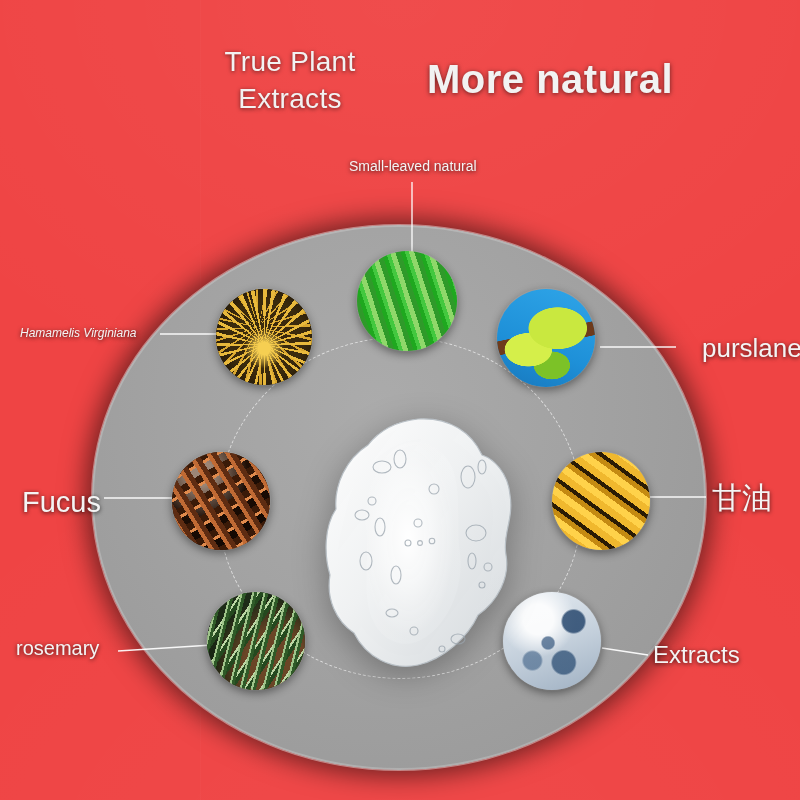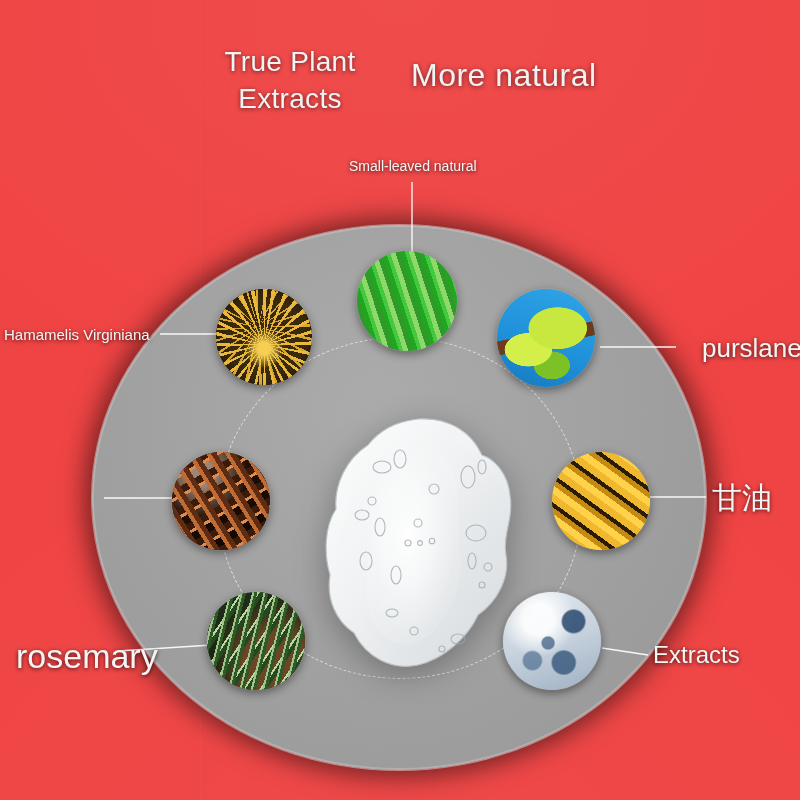--- a/index.html
+++ b/index.html
@@ -24,22 +24,22 @@
   }
 
   
   .head{position:absolute;color:#f2f2f2;letter-spacing:.3px;z-index:12;}
   #head-left{
     left:200px;top:44px;width:180px;text-align:center;
     font-size:28px;line-height:1.32;font-weight:400;
     text-shadow:0 1px 4px rgba(0,0,0,.6);
   }
   #head-right{
-    left:411px;top:57px;
-    font-size:32px;font-weight:400;letter-spacing:.5px;
+    left:427px;top:57px;
+    font-size:40px;font-weight:700;letter-spacing:.5px;
     text-shadow:0 1px 5px rgba(0,0,0,.6);
   }
 
   
   #disc{
     position:absolute;left:92px;top:225px;width:614px;height:545px;
     border-radius:50%;
     background:
       radial-gradient(ellipse at 46% 34%,#ababab 0%,#a2a2a2 46%,#9b9b9b 78%,#949494 100%);
     box-shadow:
@@ -147,23 +147,23 @@
   
   #gel{
     position:absolute;left:322px;top:415px;width:200px;height:258px;z-index:11;
     filter:drop-shadow(0 8px 16px rgba(0,0,0,.30));
   }
 
   
   .lab{position:absolute;color:#f4f4f4;z-index:13;white-space:nowrap;
        text-shadow:0 1px 4px rgba(0,0,0,.75);}
   #lab-seaweed  {left:349px;top:158px;font-size:14px;}
-  #lab-hamamelis{left:4px; top:326px;font-size:15px;}
+  #lab-hamamelis{left:20px; top:326px;font-size:12px;font-style:italic;}
   #lab-fucus    {left:22px; top:486px;font-size:29px;}
-  #lab-rosemary {left:16px; top:637px;font-size:34px;}
+  #lab-rosemary {left:16px; top:637px;font-size:20px;}
   #lab-purslane {left:702px;top:333px;font-size:26px;}
   #lab-glycerin {left:712px;top:478px;font-size:30px;
                  font-family:Liberation Mono, monospace;}
   #lab-carbomer {left:653px;top:641px;font-size:24px;}
 </style>
 </head>
 <body>
 
 <div id="stage">
 
@@ -266,17 +266,18 @@
       <ellipse cx="70" cy="198" rx="6" ry="4"></ellipse>
       <circle cx="92" cy="216" r="4"></circle>
       <ellipse cx="136" cy="224" rx="7" ry="5"></ellipse>
       <circle cx="120" cy="234" r="3"></circle>
     </g>
   </svg>
 
   <div class="lab" id="lab-seaweed">Small-leaved natural</div>
   <div class="lab" id="lab-hamamelis">Hamamelis Virginiana</div>
   <div class="lab" id="lab-purslane">purslane</div>
+  <div class="lab" id="lab-fucus">Fucus</div>
   <div class="lab" id="lab-glycerin">甘油</div>
   <div class="lab" id="lab-rosemary">rosemary</div>
   <div class="lab" id="lab-carbomer">Extracts</div>
 
 </div>
 
 </body></html>

